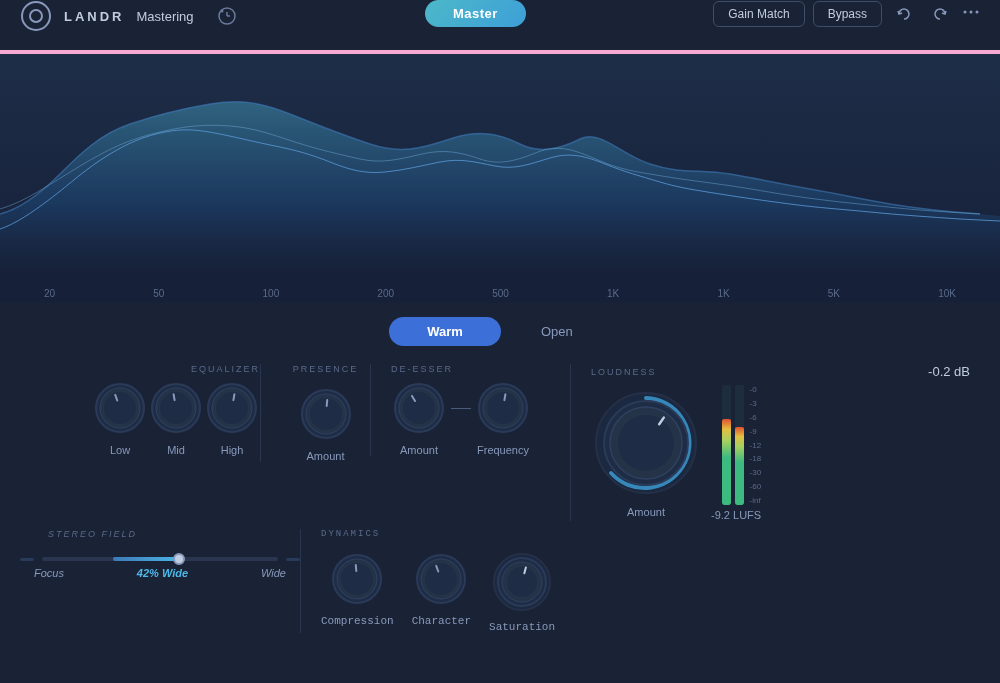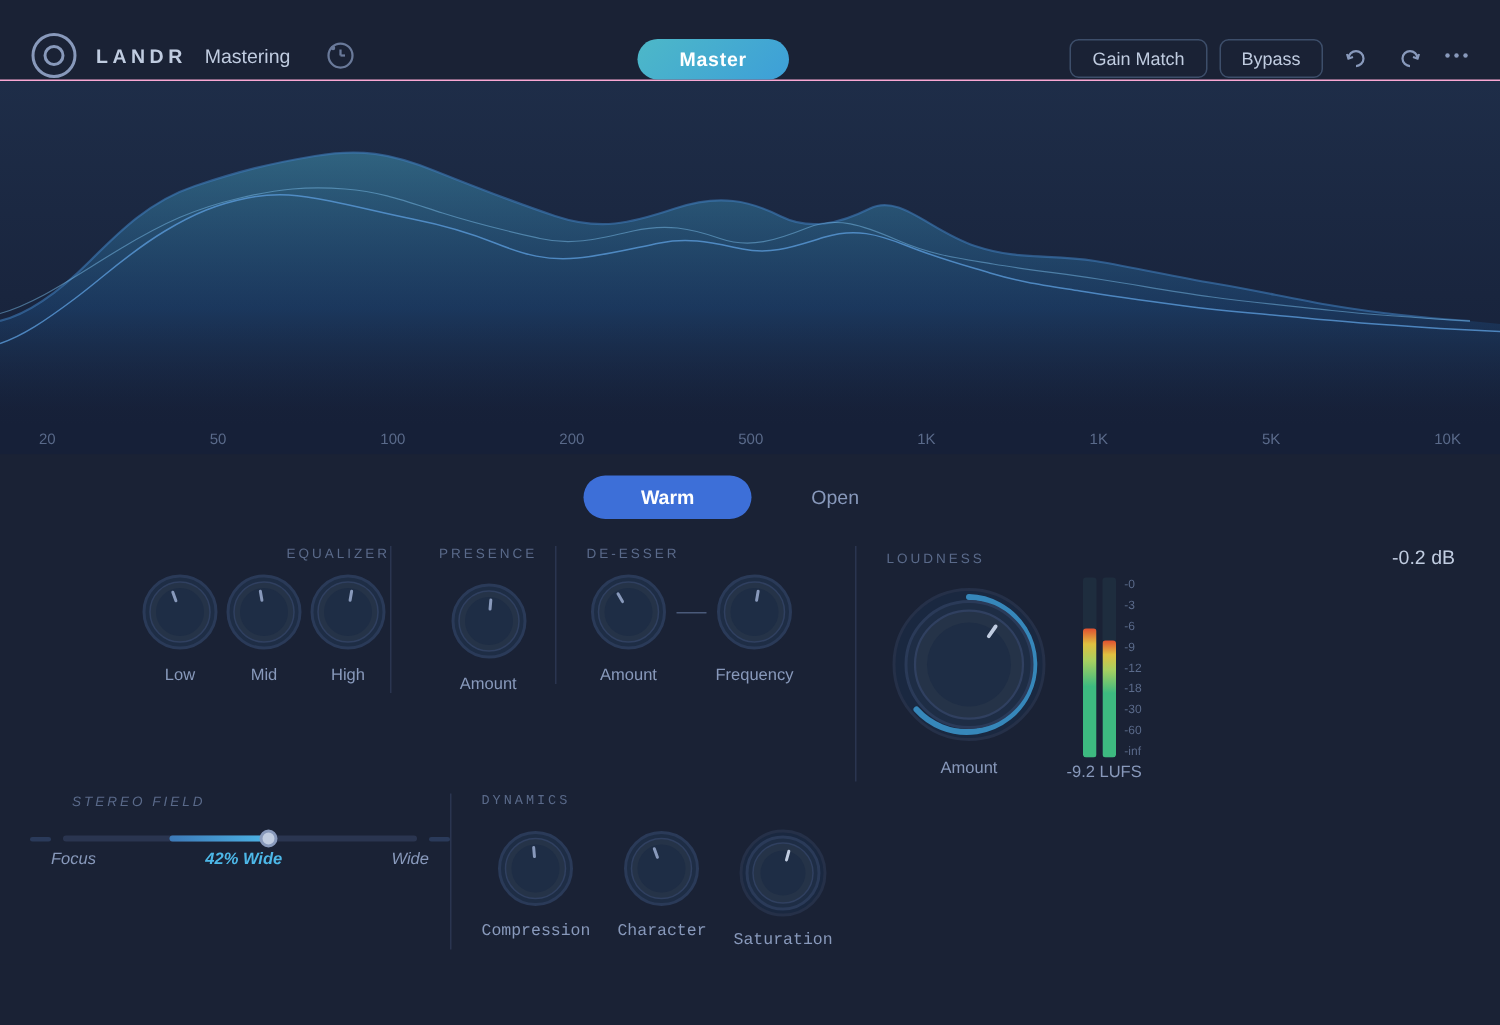--- a/index.html
+++ b/index.html
@@ -7,26 +7,26 @@
       width: 1000px;
       height: 683px;
       background: #1a2235;
       font-family: 'Arial', sans-serif;
       overflow: hidden;
     }
 
     
     .header {
       display: flex;
-      align-items: flex-end;
+      align-items: flex-start;
       justify-content: space-between;
       padding: 0 20px;
       height: 54px;
       background: #1a2235;
-      border-bottom: 1px solid #f9a8d4;
+      border-bottom: 4px solid #f9a8d4;
     }
     .header-left {
       display: flex;
       align-items: center;
       gap: 12px;
     }
     .logo {
       width: 32px;
       height: 32px;
     }
@@ -93,21 +93,21 @@
       background: linear-gradient(180deg, #1e2d48 0%, #162038 100%);
       overflow: hidden;
     }
     .spectrum-svg {
       width: 100%;
       height: 100%;
     }
     .freq-labels {
       display: flex;
       justify-content: space-between;
-      padding: 4px 26px;
+      padding: 4px 44px;
       background: #162038;
     }
     .freq-label {
       color: #5a6a8a;
       font-size: 10px;
     }
 
     
     .sound-tabs {
       display: flex;

